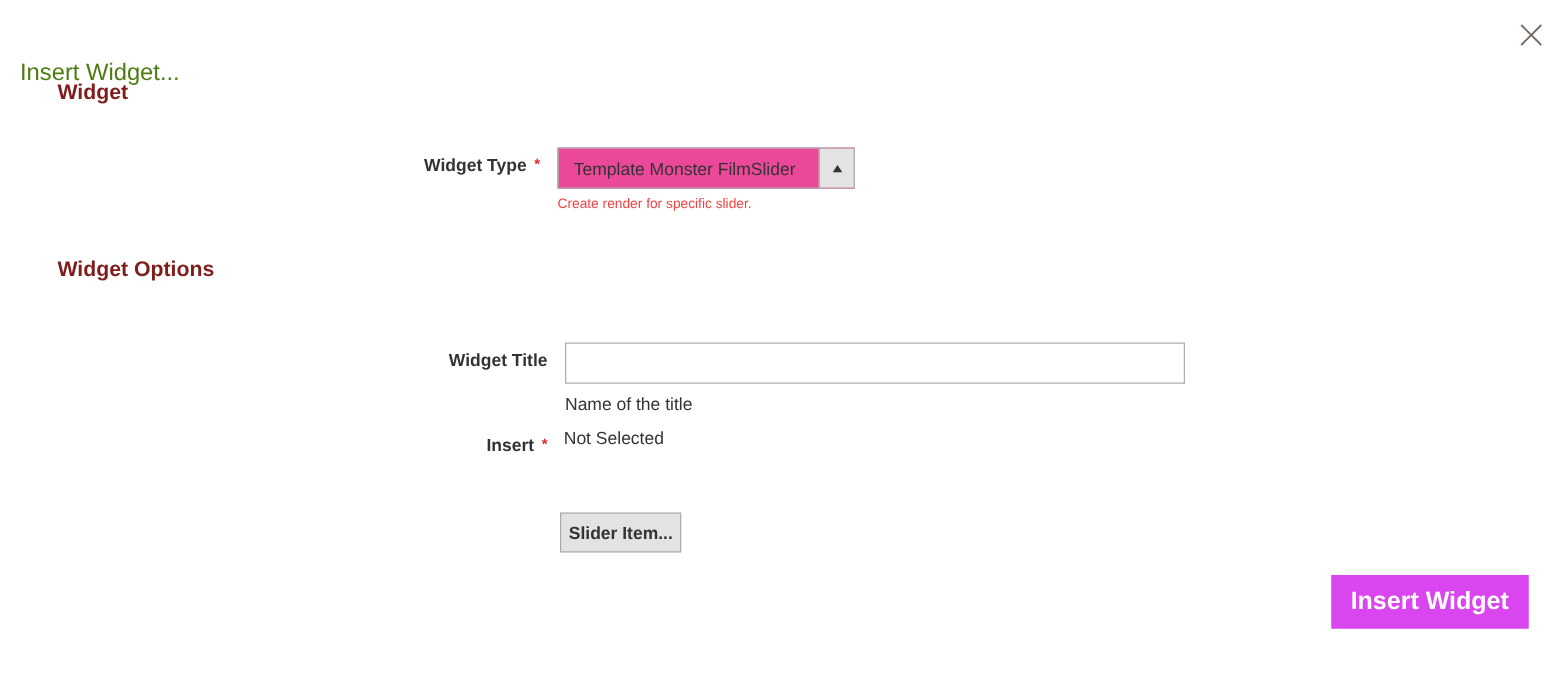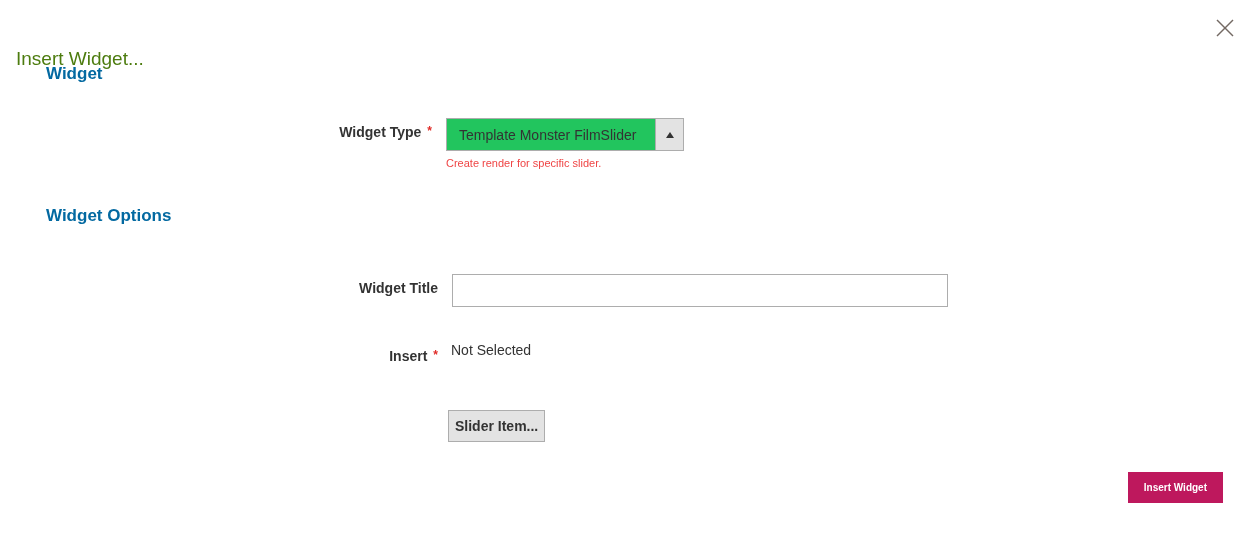--- a/index.html
+++ b/index.html
@@ -38,21 +38,21 @@
     }
     .close-btn svg {
       width: 18px;
       height: 18px;
       stroke: #736963;
       stroke-width: 1.5;
     }
     .section-header {
       font-size: 17px;
       font-weight: 600;
-      color: #0369a1;
+      color: #7f1d1d;
     }
     .section-widget {
       position: absolute;
       top: 64px;
       left: 46px;
     }
     .section-options {
       position: absolute;
       top: 206px;
       left: 46px;
@@ -94,21 +94,21 @@
       left: 318px;
     }
     .row-slider-item {
       top: 410px;
       left: 448px;
     }
     .select-wrap {
       display: flex;
       border: 1px solid #adadad;
       height: 33px;
-      background: #22c55e;
+      background: #ec4899;
     }
     .select-value {
       padding: 0 12px;
       display: flex;
       align-items: center;
       font-size: 14px;
       color: #333;
       width: 208px;
     }
     .select-arrow {
@@ -148,24 +148,24 @@
       font-size: 14px;
       color: #333;
       padding: 7px 6px;
       cursor: pointer;
       font-weight: 600;
     }
     .insert-btn {
       position: absolute;
       right: 30px;
       bottom: 44px;
-      background: #be185d;
+      background: #d946ef;
       color: #fff;
       border: none;
-      font-size: 10px;
+      font-size: 20px;
       font-weight: 600;
       padding: 10px 16px;
       cursor: pointer;
     }
   </style>
 </head>
 <body>
 
 <div class="modal-title">Insert Widget...</div>
 
@@ -196,20 +196,21 @@
 </div>
 
 <div class="section-header section-options">Widget Options</div>
 
 <div class="field-row row-widget-title">
   <div class="field-label-wrap">
     <span>Widget Title</span>
   </div>
   <div class="field-control">
     <input type="text" class="text-input" value="" style="">
+    <div class="help-text" style="font-size:14px;color:#333;margin-top:8px;">Name of the title</div>
   </div>
 </div>
 
 <div class="field-row row-slider">
   <div class="field-label-wrap">
     <span>Insert</span><span class="asterisk">*</span>
   </div>
   <div class="field-control static-value">Not Selected</div>
 </div>
 

